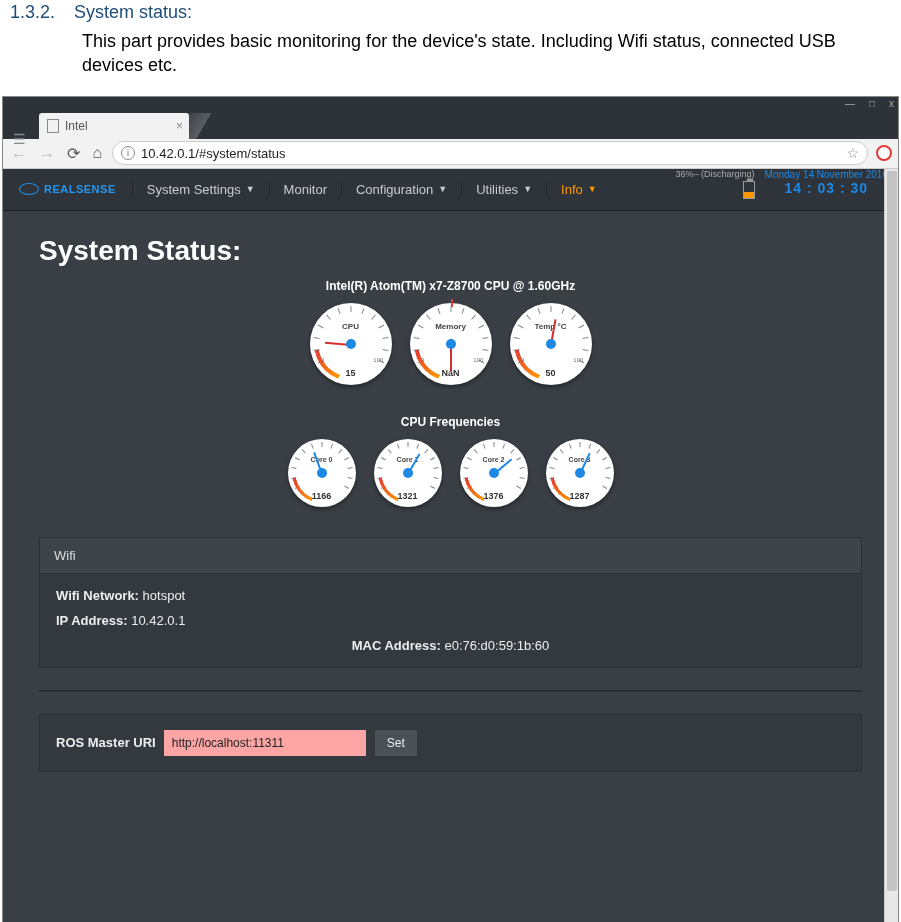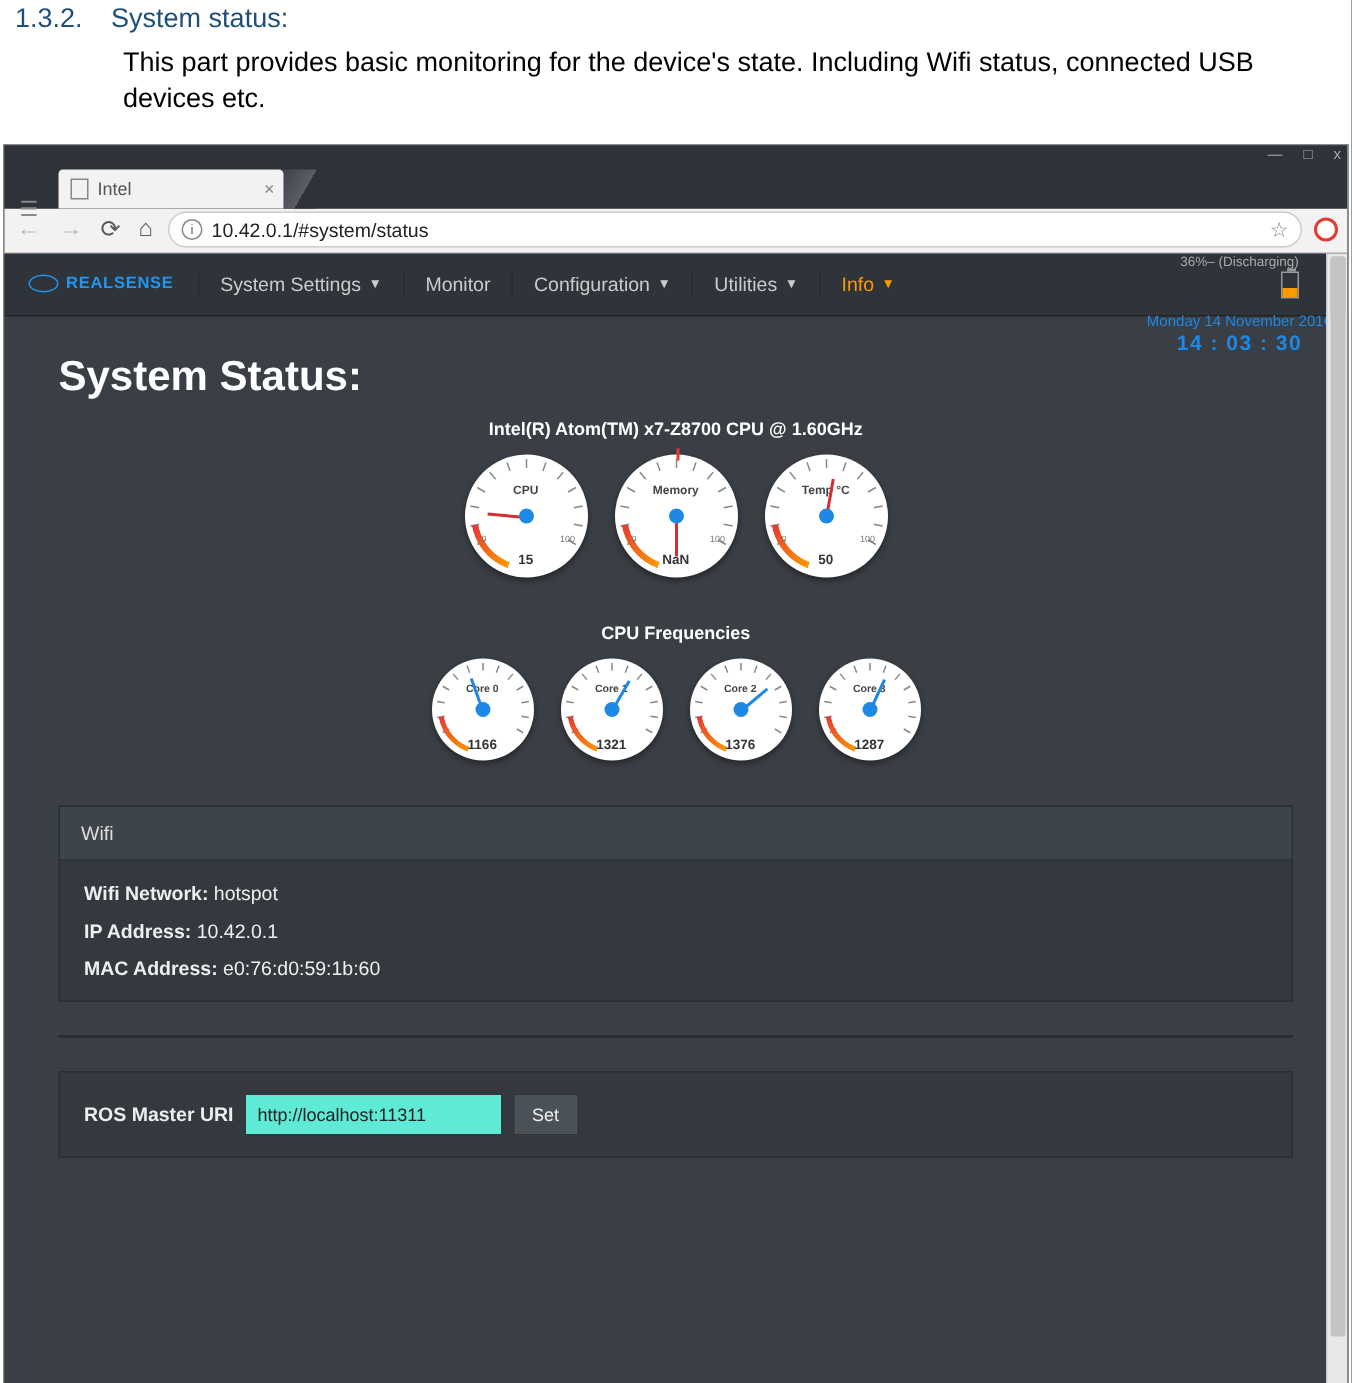--- a/index.html
+++ b/index.html
@@ -27,21 +27,21 @@
   .url-field .star { margin-left: auto; color: #888; font-size: 14px; }
   .ext-icon { width: 16px; height: 16px; background: #fff; border: 2px solid #e53935; border-radius: 50%; }
 
   .app-nav { background: #2e343a; height: 42px; display: flex; align-items: stretch; color: #ccc; font-size: 13px; border-bottom: 1px solid #222; }
   .brand { display: flex; align-items: center; padding: 0 16px; color: #2196f3; font-weight: 600; letter-spacing: .5px; font-size: 11px; }
   .brand .oval { width: 20px; height: 12px; border: 1.5px solid #2196f3; border-radius: 50%; margin-right: 5px; }
   .nav-items { display: flex; align-items: center; }
   .nav-item { display: flex; align-items: center; padding: 0 14px; cursor: pointer; border-left: 1px solid #252a2f; }
   .nav-item.power { color: #ff9800; }
   .caret { margin-left: 5px; font-size: 9px; }
-  .nav-right { margin-left: auto; display: flex; align-items: center; padding: 0 10px; gap: 10px; font-size: 10px; flex-direction: column; }
+  .nav-right { margin-left: auto; display: flex; align-items: flex-start; padding: 0 10px; gap: 10px; font-size: 10px; }
   .battery-box { width: 12px; height: 18px; border: 1px solid #999; position: relative; display: flex; flex-direction: column-reverse; }
   .battery-box::before { content: ""; position: absolute; top: -3px; left: 3px; width: 6px; height: 2px; background: #999; }
   .battery-fill { height: 35%; background: #ff9800; }
   .clock-block { text-align: center; color: #1e88e5; }
   .clock-date { font-size: 10px; }
   .clock-time { font-size: 14px; font-weight: 600; letter-spacing: 1px; }
   .batt-label { color: #aaa; font-size: 9px; white-space: nowrap; }
 
   .page { background: #393f45; color: #fff; padding: 24px 36px 0 36px; min-height: 720px; }
   .page h1 { font-size: 28px; font-weight: 700; margin-bottom: 12px; }
@@ -65,25 +65,25 @@
   .ticks span { position: absolute; top: 0; left: 50%; width: 1px; height: 6px; background: #888; transform-origin: 50% 38px; }
   .gauge.small .ticks span { transform-origin: 50% 31px; height: 5px; }
   .red-mark { position: absolute; width: 2px; height: 8px; background: #e53935; top: -4px; left: 50%; }
 
   .section-title { font-size: 12px; text-align: center; font-weight: 600; margin-bottom: 10px; }
 
   .panel { background: #33393e; border: 1px solid #2a2f34; margin-bottom: 22px; }
   .panel-header { background: #3d444a; padding: 10px 14px; font-size: 13px; color: #ddd; border-bottom: 1px solid #2a2f34; }
   .panel-body { padding: 14px 16px; font-size: 13px; color: #eee; }
   .panel-body .row { margin-bottom: 10px; }
-  .panel-body .row:last-child { margin-bottom: 0; }
+  .panel-body .row:last-child { margin-bottom: 0; text-align: center; }
   .lbl { font-weight: 600; }
 
   .uri-row { display: flex; align-items: center; gap: 8px; }
-  .uri-input { background: #5eead4; color: #222; border: none; padding: 6px 8px; width: 170px; font-size: 12px; }
+  .uri-input { background: #fca5a5; color: #222; border: none; padding: 6px 8px; width: 202px; font-size: 12px; }
   .set-btn { background: #4a5157; color: #eee; border: 1px solid #333; padding: 6px 12px; font-size: 12px; cursor: pointer; }
 
   .scroll-gutter { position: absolute; right: 0; top: 0; width: 14px; bottom: 0; background: #e8e8e8; border-left: 1px solid #ccc; }
   .scroll-thumb { position: absolute; left: 2px; width: 10px; background: #b8b8b8; border-radius: 2px; }
   .viewport-wrap { position: relative; }
 </style>
 </head>
 <body>
 
 <div class="doc-section">

